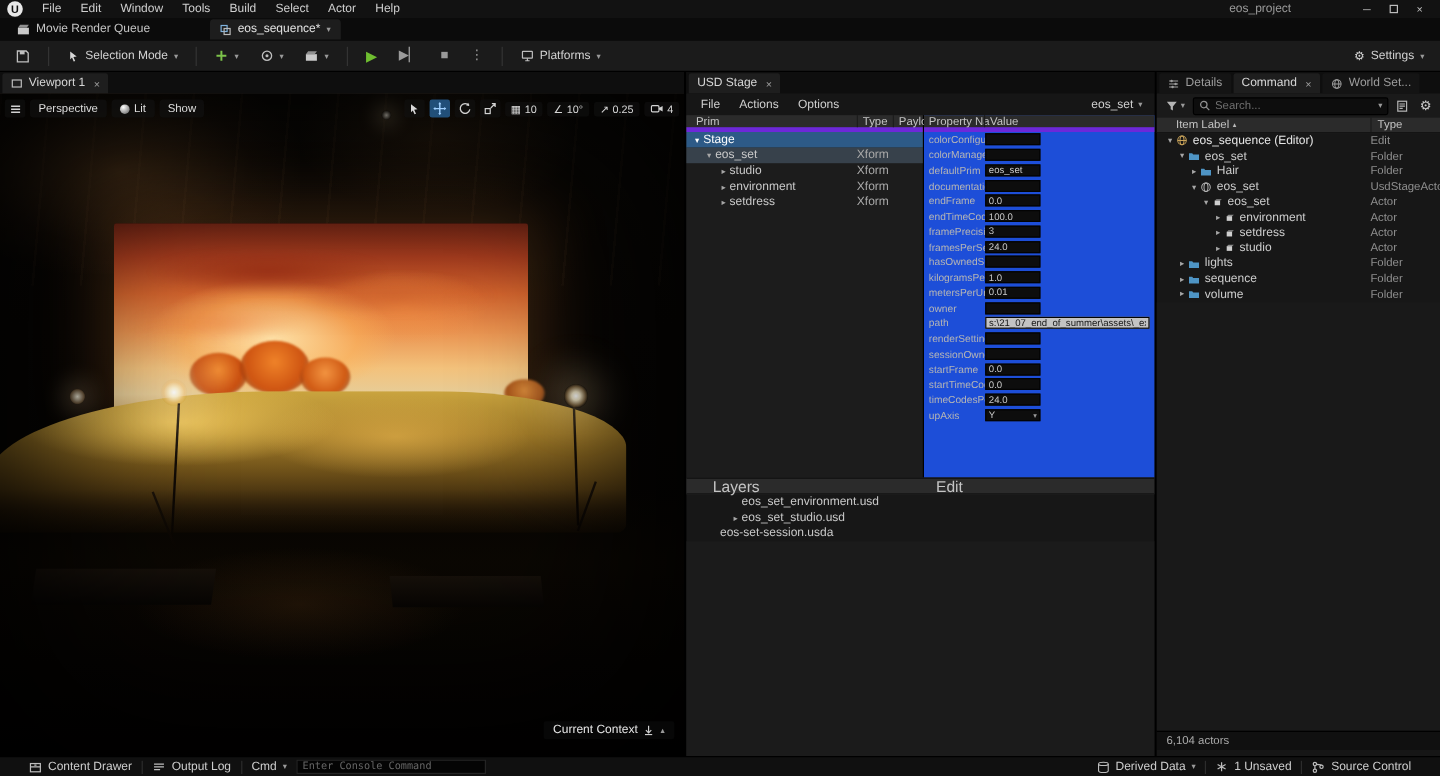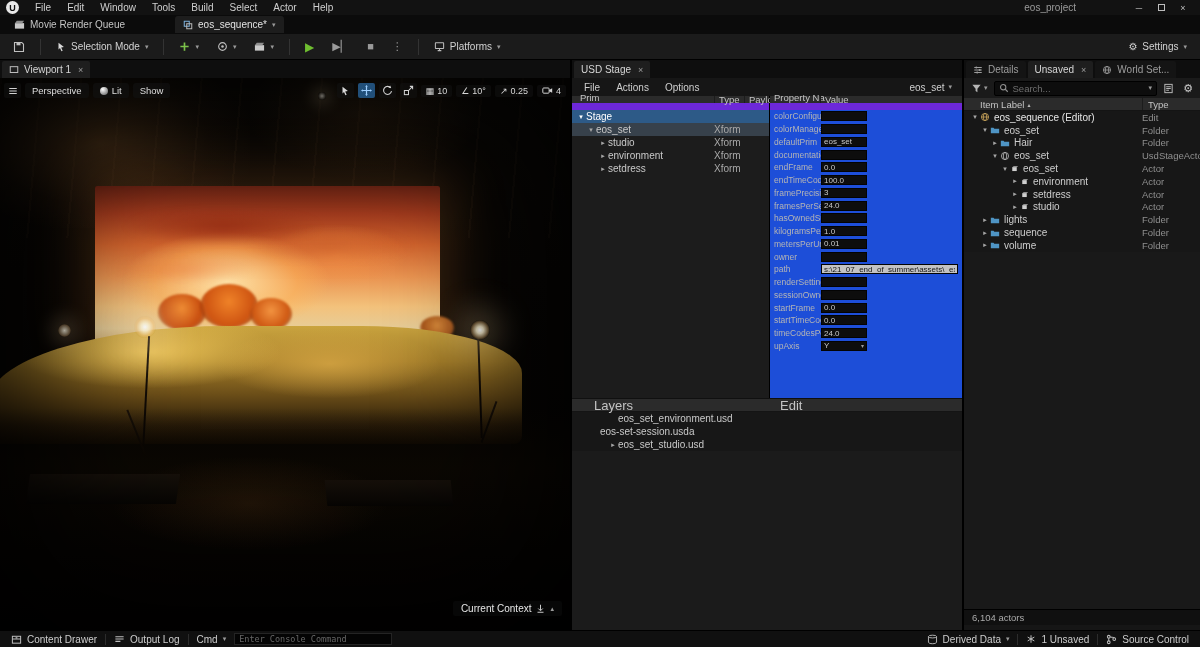--- a/index.html
+++ b/index.html
@@ -113,22 +113,22 @@
   background:rgba(8,8,8,.88);border-radius:2px;padding:2px 8px;font-size:10px;color:#e6e6e6}
 
 
 .usd-panel{width:390px;flex:none}
 .usd-menu{height:18px;background:#161616;display:flex;align-items:center;padding:0 4px;font-size:10px;flex:none}
 .usd-menu .menu-item{padding:0 8px}
 .usd-menu-spacer{flex:1}
 .stage-selector{display:flex;align-items:center;gap:4px;color:#cfcfcf;padding-right:6px}
 .usd-split{height:302px;display:flex;flex:none}
 .usd-tree{width:198px;border-right:1px solid #000;display:flex;flex-direction:column;background:#1c1c1c}
-.colhead{height:14px;background:#2b2b2b;position:relative;display:flex;align-items:flex-end;
-  font-size:9.5px;color:#c4c4c4;flex:none;border-bottom:7px solid #6d28d9}
+.colhead{height:14px;background:#2b2b2b;position:relative;display:flex;align-items:center;
+  font-size:9.5px;color:#c4c4c4;flex:none;border-bottom:4px solid #6d28d9}
 .colhead .h1{padding-left:8px}
 .hab{position:absolute;border-left:1px solid #1c1c1c;padding-left:4px;height:100%;display:flex;align-items:center}
 .prim-row{height:13px;display:flex;align-items:center;position:relative;font-size:10px;color:#c9c9c9}
 .prim-row.selected{background:#2d5a87;color:#fff}
 .prim-row.hl{background:#37414b}
 .tri{width:10px;font-size:7px;color:#a6a6a6;text-align:center;flex:none}
 .prim-type{position:absolute;left:142px;color:#a8a8a8}
 .usd-props{flex:1;display:flex;flex-direction:column;background:#1d4ed8}
 .prow{height:12.75px;display:flex;align-items:center;padding-left:4px}
 .pname{width:47px;font-size:8.5px;color:#b5b5b5;white-space:nowrap;overflow:hidden;flex:none}
@@ -161,21 +161,21 @@
 .out-head .oh2{position:absolute;left:178px;border-left:1px solid #1c1c1c;padding-left:5px;height:100%;display:flex;align-items:center}
 .sortarrow{font-size:6px;color:#b9b9b9;margin-left:3px}
 .out-row{height:12.8px;display:flex;align-items:center;position:relative;font-size:10px;color:#cdcdcd}
 .out-row .otype{position:absolute;left:178px;color:#8f8f8f;font-size:9.5px}
 .out-fill{flex:1;background:#191919}
 .out-footer{height:16px;background:#101010;display:flex;align-items:center;padding-left:8px;
   font-size:9.5px;color:#ababab;flex:none;border-top:1px solid #000}
 .out-bottompad{height:5px;background:#161616;flex:none}
 
 
-.statusbar{height:17px;background:#101010;display:flex;align-items:center;gap:2px;padding:0 5px;
+.statusbar{height:17px;background:#101010;display:flex;align-items:center;gap:2px;padding:0 18px;
   font-size:10px;flex:none;border-top:1px solid #000}
 .sbtn{display:flex;align-items:center;gap:5px;padding:0 6px;color:#cdcdcd;height:100%}
 .ssep{width:1px;height:11px;background:#2c2c2c}
 .console-input{width:158px;height:12px;background:#040404;border:1px solid #242424;color:#c9c9c9;
   font-family:"DejaVu Sans Mono",monospace;font-size:8.5px;padding:0 4px}
 .console-input::placeholder{color:#676767}
 .sb-spacer{flex:1}
 </style>
 </head>
 <body>
@@ -538,43 +538,43 @@
         </div>
       </div>
 
       <div class="layers-head">
         <span class="lh1">Layers</span>
         <span class="lh2">Edit</span>
       </div>
       <div class="layer-row" style="padding-left:46px">
         <span>eos_set_environment.usd</span>
       </div>
-      <div class="layer-row" style="padding-left:28px">
-        <span>eos-set-session.usda</span>
-      </div>
       <div class="layer-row" style="padding-left:36px">
         <span class="tri">▸</span>
         <span>eos_set_studio.usd</span>
+      </div>
+      <div class="layer-row" style="padding-left:28px">
+        <span>eos-set-session.usda</span>
       </div>
       <div class="usd-fill"></div>
     </div>
 
     <div class="panel out-panel">
       <div class="tabstrip">
         <span class="dock-tab inactive">
           <svg class="svgicon" width="10" height="10" viewBox="0 0 12 12" stroke="#9d9d9d" stroke-width="1.2">
               <path d="M1.5 3 H10.5 M1.5 6 H10.5 M1.5 9 H10.5"></path>
               <circle cx="4" cy="3" r="1.2" fill="#9d9d9d" stroke="none"></circle>
               <circle cx="8" cy="6" r="1.2" fill="#9d9d9d" stroke="none"></circle>
               <circle cx="5" cy="9" r="1.2" fill="#9d9d9d" stroke="none"></circle>
             </svg>
           <span>Details</span>
         </span>
         <span class="dock-tab">
-          <span>Unsaved</span>
+          <span>Command</span>
           <span class="closex">×</span>
         </span>
         <span class="dock-tab inactive">
           <svg class="svgicon" width="10" height="10" viewBox="0 0 12 12" fill="none" stroke="#9d9d9d" stroke-width="1">
               <circle cx="6" cy="6" r="4.3"></circle>
               <ellipse cx="6" cy="6" rx="2" ry="4.3"></ellipse>
               <path d="M1.7 6 H10.3"></path>
             </svg>
           <span>World Set...</span>
         </span>

